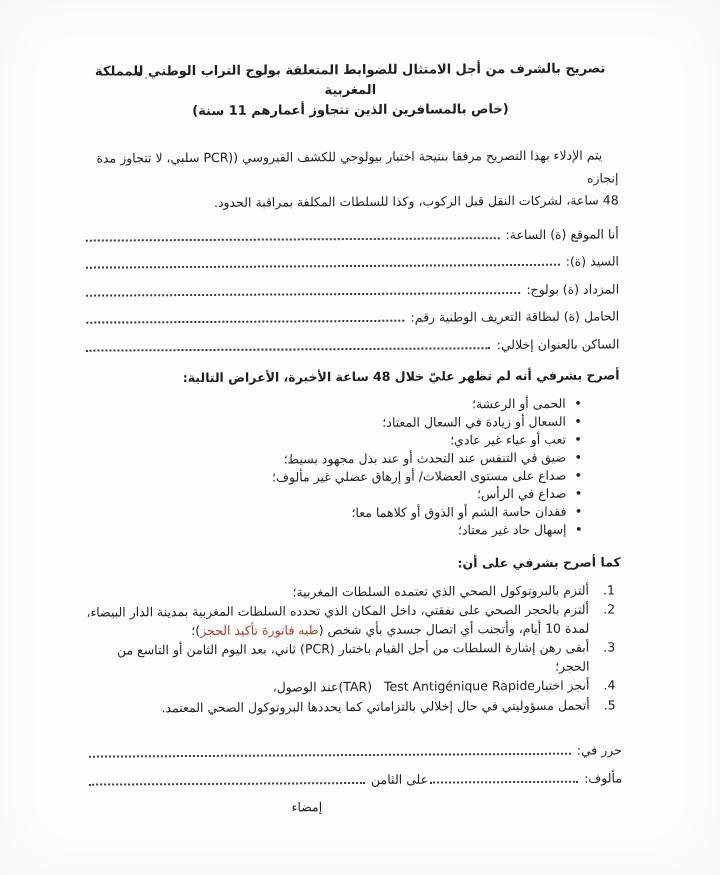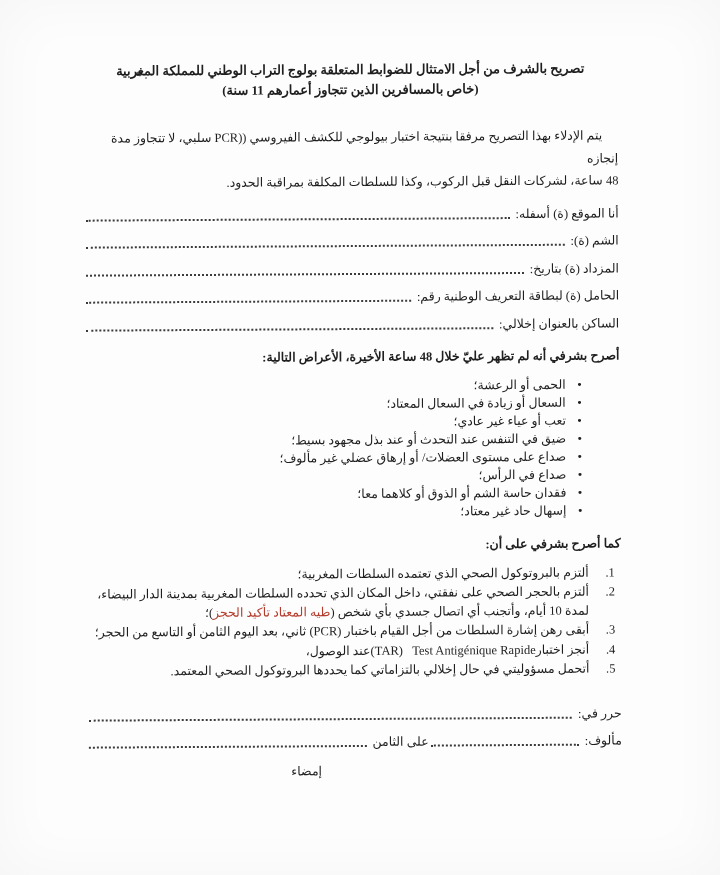--- a/index.html
+++ b/index.html
@@ -5,21 +5,20 @@
   html,body{margin:0;padding:0;}
   body{
     width:720px;height:875px;overflow:hidden;
     background:#f4f4f2;
     font-family:"DejaVu Sans",sans-serif;
   }
   .sheet{
     position:absolute;inset:0;
     background:var(--paper,#fdfdfd);
     box-shadow:inset 0 0 60px rgba(0,0,0,0.035);
-    font-family:Liberation Serif, serif;
   }
   .doc{
     position:absolute;top:0;right:0;left:0;bottom:0;
     padding:60px 100px 0 85px;
     direction:rtl;
     color:var(--ink,#1f1f1f);
     font-size:12.5px;
     transform:rotate(-0.35deg);
   }
   .title-block{text-align:center;font-weight:bold;font-size:13px;line-height:1.55;margin-bottom:26px;}
@@ -61,29 +60,29 @@
       <div>تصريح بالشرف من أجل الامتثال للضوابط المتعلقة بولوج التراب الوطني للمملكة المغربية</div>
       <div>(خاص بالمسافرين الذين تتجاوز أعمارهم 11 سنة)</div>
     </div>
 
     <p class="intro">
       <span class="l1" style="display:block">يتم الإدلاء بهذا التصريح مرفقا بنتيجة اختبار بيولوجي للكشف الفيروسي ⁦PCR))⁩ سلبي، لا تتجاوز مدة إنجازه</span>
       <span class="l2" style="display:block">48 ساعة، لشركات النقل قبل الركوب، وكذا للسلطات المكلفة بمراقبة الحدود.</span>
     </p>
 
     <div class="row">
-      <span class="lbl">أنا الموقع (ة) أسفله:</span>
+      <span class="lbl">أنا الموقع (ة) الساعة:</span>
       <span class="leader"></span>
     </div>
     <div class="row">
-      <span class="lbl">الشم (ة):</span>
+      <span class="lbl">السيد (ة):</span>
       <span class="leader"></span>
     </div>
     <div class="row">
-      <span class="lbl">المزداد (ة) بتاريخ:</span>
+      <span class="lbl">المزداد (ة) بولوج:</span>
       <span class="leader"></span>
     </div>
     <div class="row">
       <span class="lbl">الحامل (ة) لبطاقة التعريف الوطنية رقم:</span>
       <span class="leader"></span>
     </div>
     <div class="row">
       <span class="lbl">الساكن بالعنوان إخلالي:</span>
       <span class="leader"></span>
     </div>
@@ -103,21 +102,21 @@
 
     <div class="sec-heading">كما أصرح بشرفي على أن:</div>
 
     <div class="numlist">
       <div class="item">
         <span class="num">1.</span>
         <span class="txt">ألتزم بالبروتوكول الصحي الذي تعتمده السلطات المغربية؛</span>
       </div>
       <div class="item">
         <span class="num">2.</span>
-        <span class="txt"><span>ألتزم بالحجر الصحي على نفقتي، داخل المكان الذي تحدده السلطات المغربية بمدينة الدار البيضاء، لمدة 10 أيام، وأتجنب أي اتصال جسدي بأي شخص (</span><span class="red">طيه المعتاد تأكيد الحجز</span><span>)؛</span></span>
+        <span class="txt"><span>ألتزم بالحجر الصحي على نفقتي، داخل المكان الذي تحدده السلطات المغربية بمدينة الدار البيضاء، لمدة 10 أيام، وأتجنب أي اتصال جسدي بأي شخص (</span><span class="red">طيه فاتورة تأكيد الحجز</span><span>)؛</span></span>
       </div>
       <div class="item">
         <span class="num">3.</span>
         <span class="txt">أبقى رهن إشارة السلطات من أجل القيام باختبار ⁦(PCR)⁩ ثاني، بعد اليوم الثامن أو التاسع من الحجر؛</span>
       </div>
       <div class="item">
         <span class="num">4.</span>
         <span class="txt">أنجز اختبار⁦(TAR)&nbsp;&nbsp;&nbsp;Test Antigénique Rapide⁩عند الوصول،</span>
       </div>
       <div class="item">

